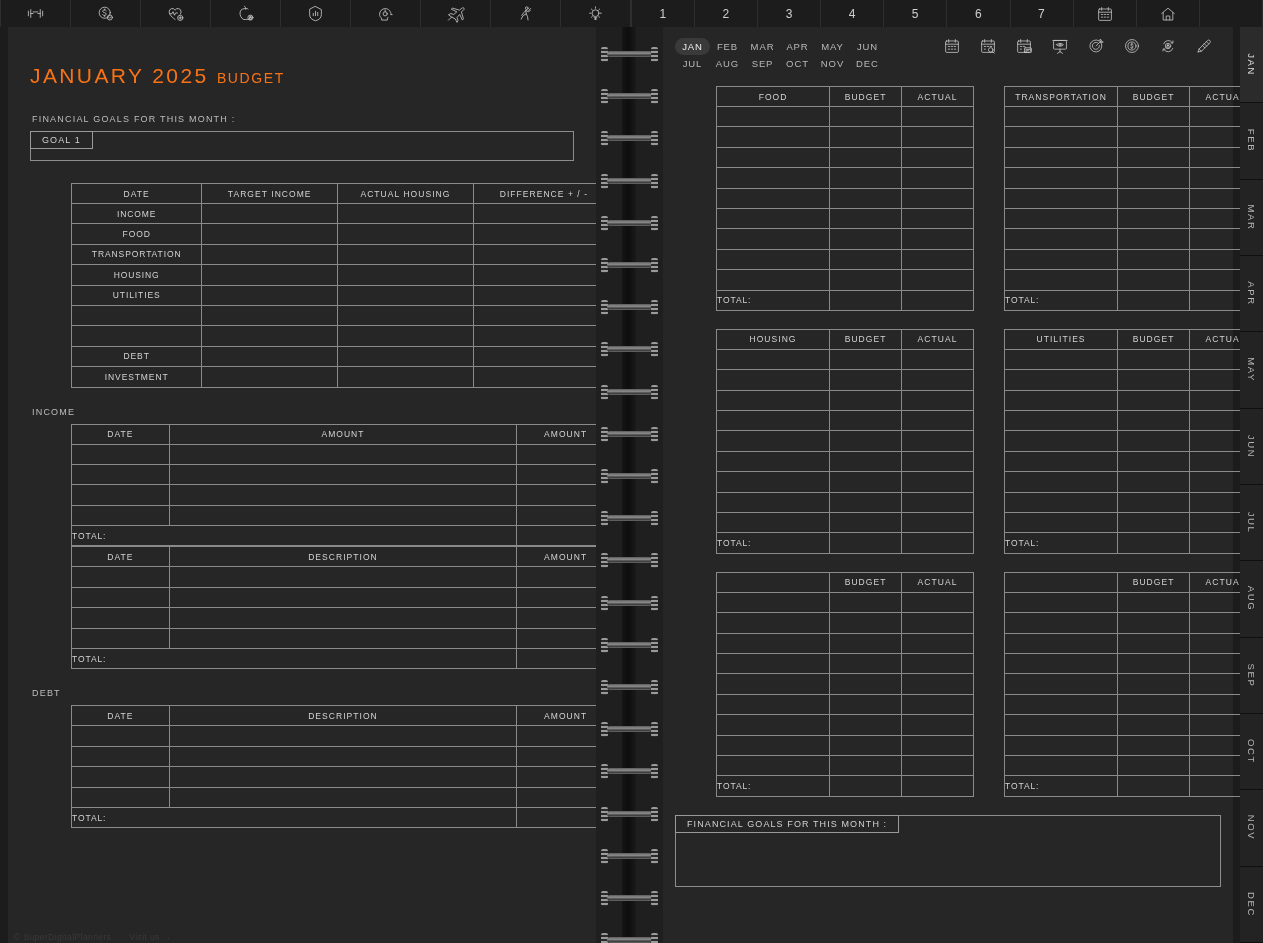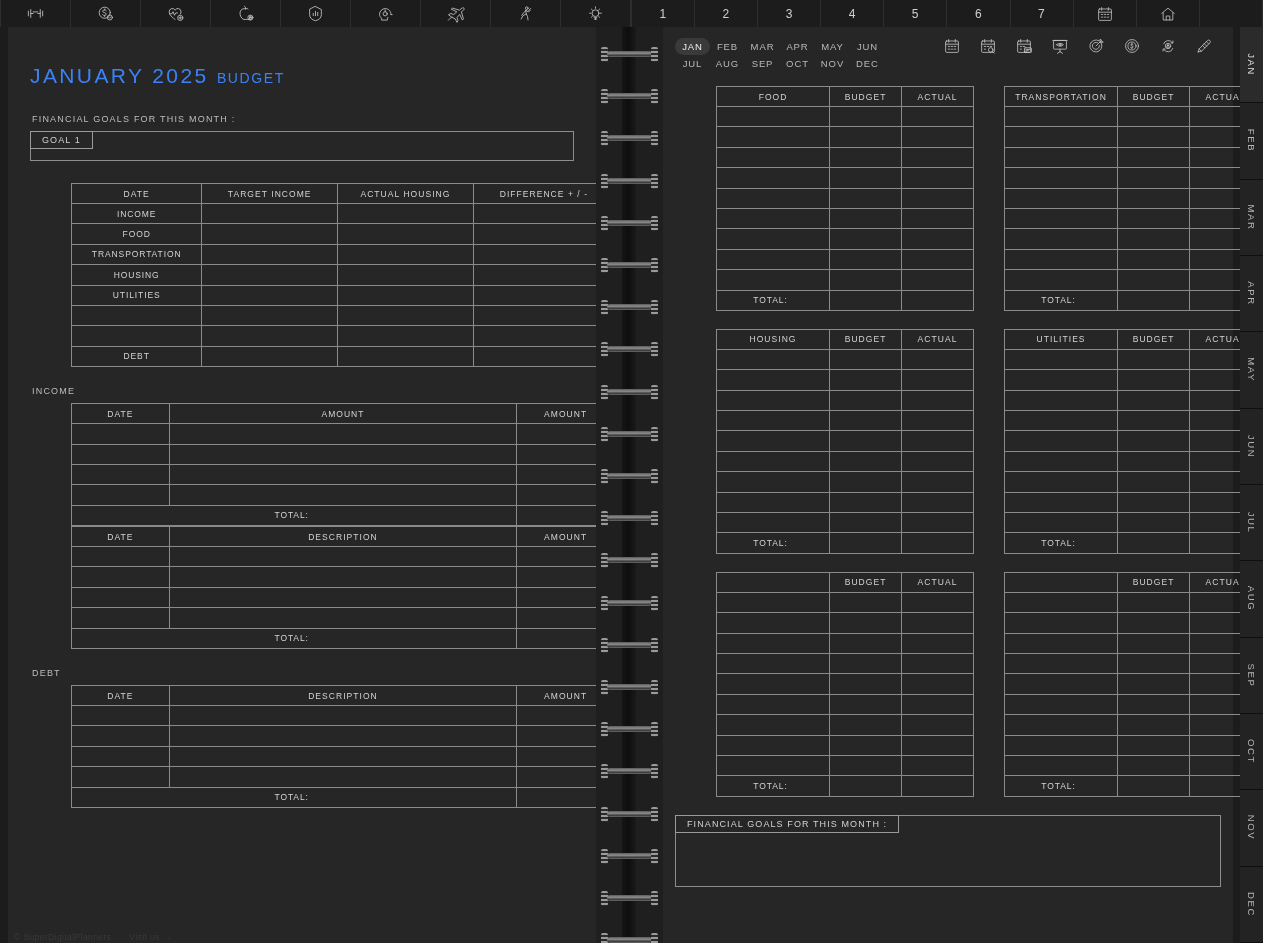--- a/index.html
+++ b/index.html
@@ -43,21 +43,21 @@
   .ring .bar { position: absolute; left: 8px; top: 10px; width: 45px; height: 6px;
                background: linear-gradient(180deg,#5a5a5a,#8e8e8e 38%,#3a3a3a 72%,#6d6d6d);
                border-radius: 3px; }
   .ring .endL, .ring .endR {
       position: absolute; top: 6px; width: 7px; height: 15px; border-radius: 2px;
       background: repeating-linear-gradient(180deg,#9a9a9a 0 2px,#2a2a2a 2px 4px); }
   .ring .endL { left: 2px; } .ring .endR { right: 2px; }
 
   
   .lp { position: absolute; inset: 0; padding: 20px 22px 0 22px; }
-  .title { color: #3b82f6; font-size: 21px; letter-spacing: 2.4px; font-weight: 300;
+  .title { color: #f97316; font-size: 21px; letter-spacing: 2.4px; font-weight: 300;
            margin-top: 17px; white-space: nowrap; }
   .title .sub { font-size: 14px; letter-spacing: 1.6px; }
 
   .sec-label { color: #bdbdbd; font-size: 9px; letter-spacing: 1.2px; margin: 26px 0 7px 2px; }
   .sec-label.tight { margin-top: 19px; }
 
   .goals-row { display: flex; gap: 28px; }
   .goal-box { position: relative; flex: 1 1 0; height: 30px;
               border: 1px solid #8d8d8d; }
   .goal-tab { position: absolute; left: -1px; top: -1px; padding: 3px 11px 3px 11px;
@@ -66,21 +66,21 @@
 
   
   table.t { border-collapse: collapse; width: 100%; table-layout: fixed; margin-left: 41px; }
   table.t th, table.t td {
       border: 1px solid #8a8a8a; height: 20.4px; padding: 0;
       color: #d4d4d4; font-size: 8.5px; letter-spacing: 1.05px;
       font-weight: normal; text-align: center; vertical-align: middle;
   }
   table.t th { height: 20px; }
   table.t td.rowlabel { font-size: 8.5px; letter-spacing: .9px; }
-  table.t td.total { text-align: center; padding-right: 5px; letter-spacing: .9px; }
+  table.t td.total { text-align: left; padding-right: 5px; letter-spacing: .9px; }
 
   
   .rp { position: absolute; inset: 0; padding: 8px 12px 0 12px; }
   .month-strip { display: flex; align-items: flex-start; gap: 0; }
   .months { width: 258px; padding-top: 3px; }
   .mrow { display: flex; }
   .m { width: 35px; text-align: center; color: #b9b9b9; font-size: 9.5px;
        letter-spacing: .9px; padding: 3px 0; border-radius: 9px; }
   .m.active { background: #3a3a3a; color: #ececec; }
   .fin-icons { display: flex; align-items: center; gap: 18px; margin-left: 10px; padding-top: 2px; }
@@ -302,20 +302,26 @@
                 <td></td>
               </tr>
               <tr>
                 <td class="rowlabel"></td>
                 <td></td>
                 <td></td>
                 <td></td>
               </tr>
               <tr>
                 <td class="rowlabel">DEBT</td>
+                <td></td>
+                <td></td>
+                <td></td>
+              </tr>
+              <tr>
+                <td class="rowlabel">INVESTMENT</td>
                 <td></td>
                 <td></td>
                 <td></td>
               </tr>
             </tbody>
           </table>
       </div>
 
       <div id="leftSections">
           <div class="sec-label tight">INCOME</div>

